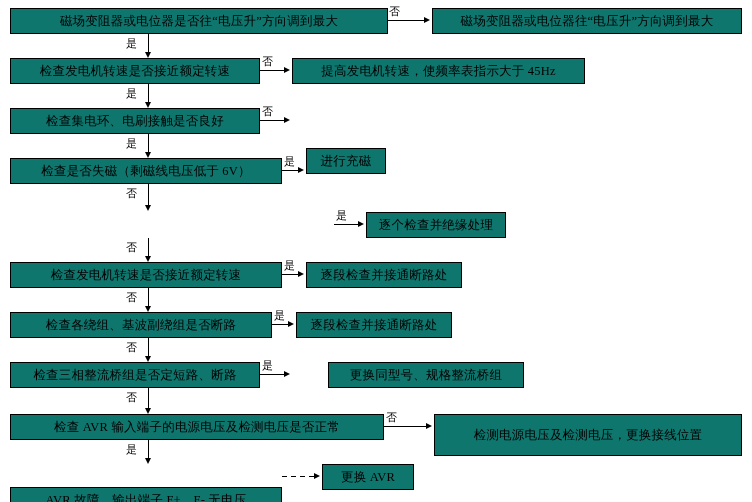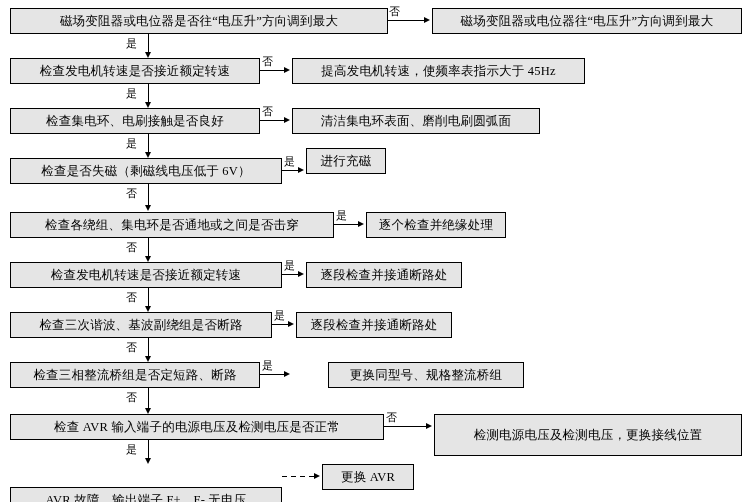--- a/index.html
+++ b/index.html
@@ -17,21 +17,21 @@
   }
   #canvas {
     position: absolute;
     left: 0; top: 0;
     width: 752px;
     height: 502px;
   }
   .box {
     position: absolute;
     border: 1px solid #000;
-    background: #e5e5e5;
+    background: #0f766e;
     box-sizing: border-box;
     display: flex;
     align-items: center;
     justify-content: center;
     text-align: center;
     font-size: 12.5px;
     line-height: 1.15;
     letter-spacing: 0.2px;
     padding: 0 5px;
     white-space: nowrap;
@@ -91,57 +91,55 @@
   <div class="box" style="left:292px; top:58px; width:293px; height:26px;">提高发电机转速，使频率表指示大于 45Hz</div>
 
   <div class="conn vline" style="left:148px; top:84px; height:20px;"></div>
   <div class="arrow-d" style="left:144.5px; top:102px;"></div>
   <div class="label" style="left:126px; top:86px;">是</div>
 
   <div class="box" style="left:10px; top:108px; width:250px; height:26px;">检查集电环、电刷接触是否良好</div>
   <div class="conn hline" style="left:260px; top:120px; width:24px;"></div>
   <div class="arrow-r" style="left:284px; top:117px;"></div>
   <div class="label" style="left:262px; top:104px;">否</div>
-  <div class="box" style="left:292px; top:108px; width:248px; height:26px;">清洁集电环表面、磨削电刷圆弧面</div>
 
   <div class="conn vline" style="left:148px; top:134px; height:20px;"></div>
   <div class="arrow-d" style="left:144.5px; top:152px;"></div>
   <div class="label" style="left:126px; top:136px;">是</div>
 
   <div class="box" style="left:10px; top:158px; width:272px; height:26px;">检查是否失磁（剩磁线电压低于 6V）</div>
   <div class="conn hline" style="left:282px; top:170px; width:16px;"></div>
   <div class="arrow-r" style="left:298px; top:167px;"></div>
   <div class="label" style="left:284px; top:154px;">是</div>
   <div class="box" style="left:306px; top:148px; width:80px; height:26px;">进行充磁</div>
 
   <div class="conn vline" style="left:148px; top:184px; height:23px;"></div>
   <div class="arrow-d" style="left:144.5px; top:205px;"></div>
   <div class="label" style="left:126px; top:186px;">否</div>
 
-  <div class="box" style="left:10px; top:212px; width:324px; height:26px;">检查各绕组、集电环是否通地或之间是否击穿</div>
   <div class="conn hline" style="left:334px; top:224px; width:24px;"></div>
   <div class="arrow-r" style="left:358px; top:221px;"></div>
   <div class="label" style="left:336px; top:208px;">是</div>
   <div class="box" style="left:366px; top:212px; width:140px; height:26px;">逐个检查并绝缘处理</div>
 
   <div class="conn vline" style="left:148px; top:238px; height:20px;"></div>
   <div class="arrow-d" style="left:144.5px; top:256px;"></div>
   <div class="label" style="left:126px; top:240px;">否</div>
 
   <div class="box" style="left:10px; top:262px; width:272px; height:26px;">检查发电机转速是否接近额定转速</div>
   <div class="conn hline" style="left:282px; top:274px; width:16px;"></div>
   <div class="arrow-r" style="left:298px; top:271px;"></div>
   <div class="label" style="left:284px; top:258px;">是</div>
   <div class="box" style="left:306px; top:262px; width:156px; height:26px;">逐段检查并接通断路处</div>
 
   <div class="conn vline" style="left:148px; top:288px; height:20px;"></div>
   <div class="arrow-d" style="left:144.5px; top:306px;"></div>
   <div class="label" style="left:126px; top:290px;">否</div>
 
-  <div class="box" style="left:10px; top:312px; width:262px; height:26px;">检查三次谐波、基波副绕组是否断路</div>
+  <div class="box" style="left:10px; top:312px; width:262px; height:26px;">检查各绕组、基波副绕组是否断路</div>
   <div class="conn hline" style="left:272px; top:324px; width:16px;"></div>
   <div class="arrow-r" style="left:288px; top:321px;"></div>
   <div class="label" style="left:274px; top:308px;">是</div>
   <div class="box" style="left:296px; top:312px; width:156px; height:26px;">逐段检查并接通断路处</div>
 
   <div class="conn vline" style="left:148px; top:338px; height:20px;"></div>
   <div class="arrow-d" style="left:144.5px; top:356px;"></div>
   <div class="label" style="left:126px; top:340px;">否</div>
 
   <div class="box" style="left:10px; top:362px; width:250px; height:26px;">检查三相整流桥组是否定短路、断路</div>

